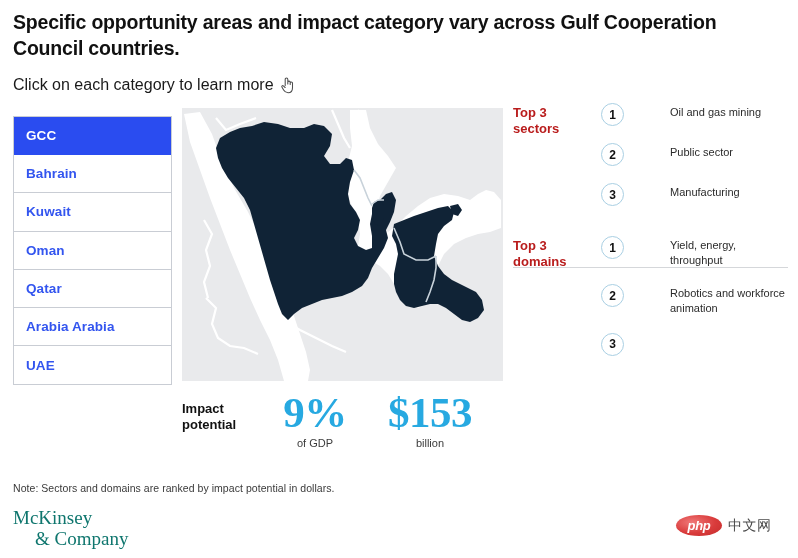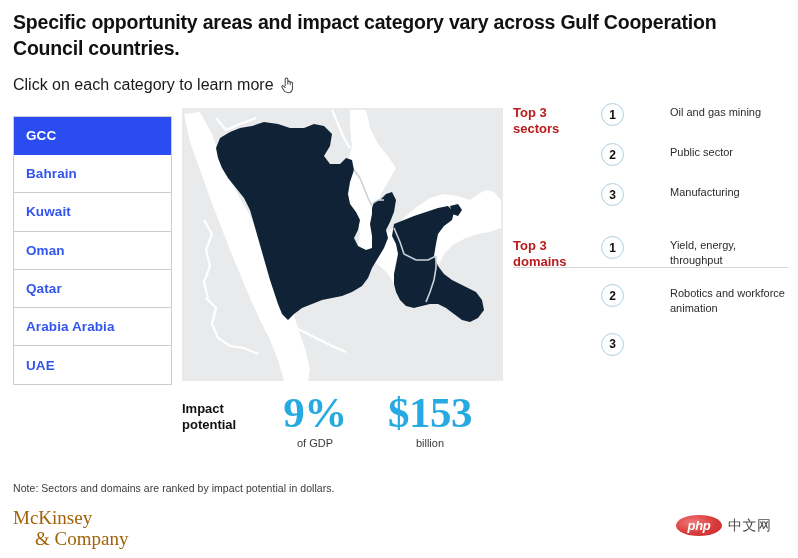--- a/index.html
+++ b/index.html
@@ -196,21 +196,21 @@
     color: #3a3a3a;
     letter-spacing: 0.05px;
   }
   #logo {
     position: absolute;
     left: 13px;
     top: 508px;
     font-family: "Liberation Serif", serif;
     font-size: 19px;
     line-height: 1.08;
-    color: #a16207;
+    color: #0f766e;
   }
   #logo .l2 { padding-left: 22px; display: block; text-align: right; }
 
   
   #watermark {
     position: absolute;
     left: 676px;
     top: 515px;
     display: flex;
     align-items: center;

